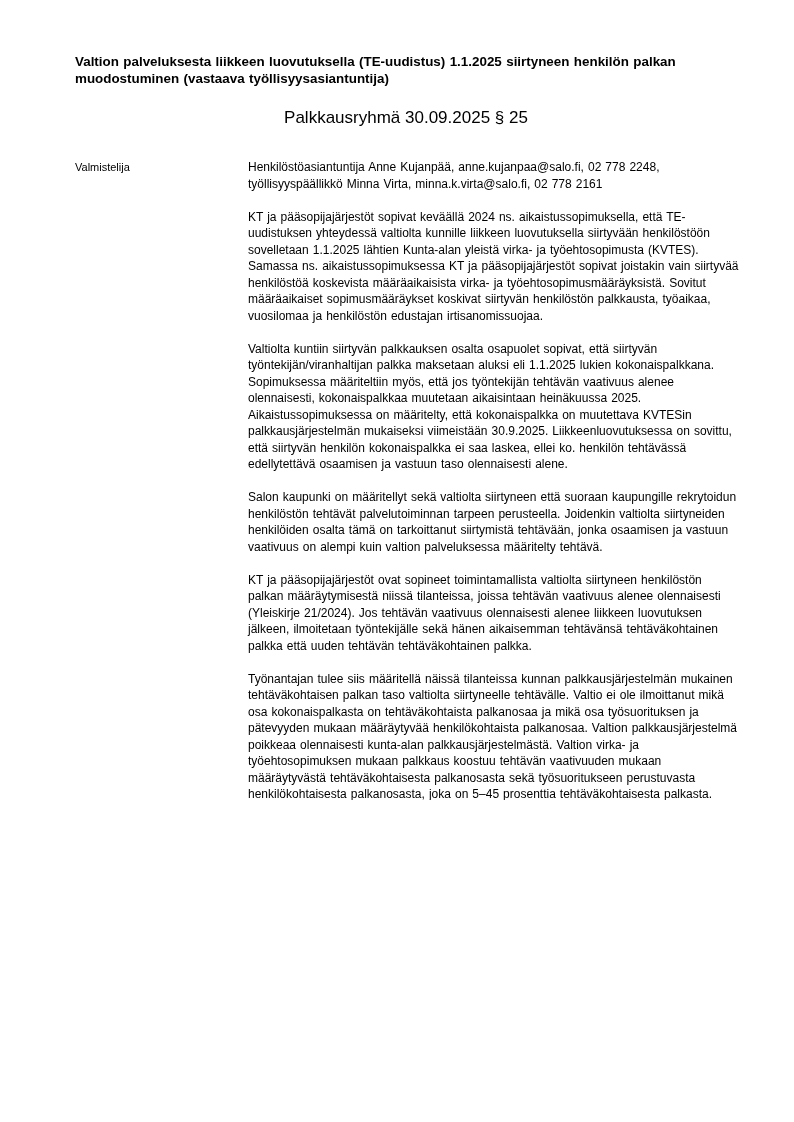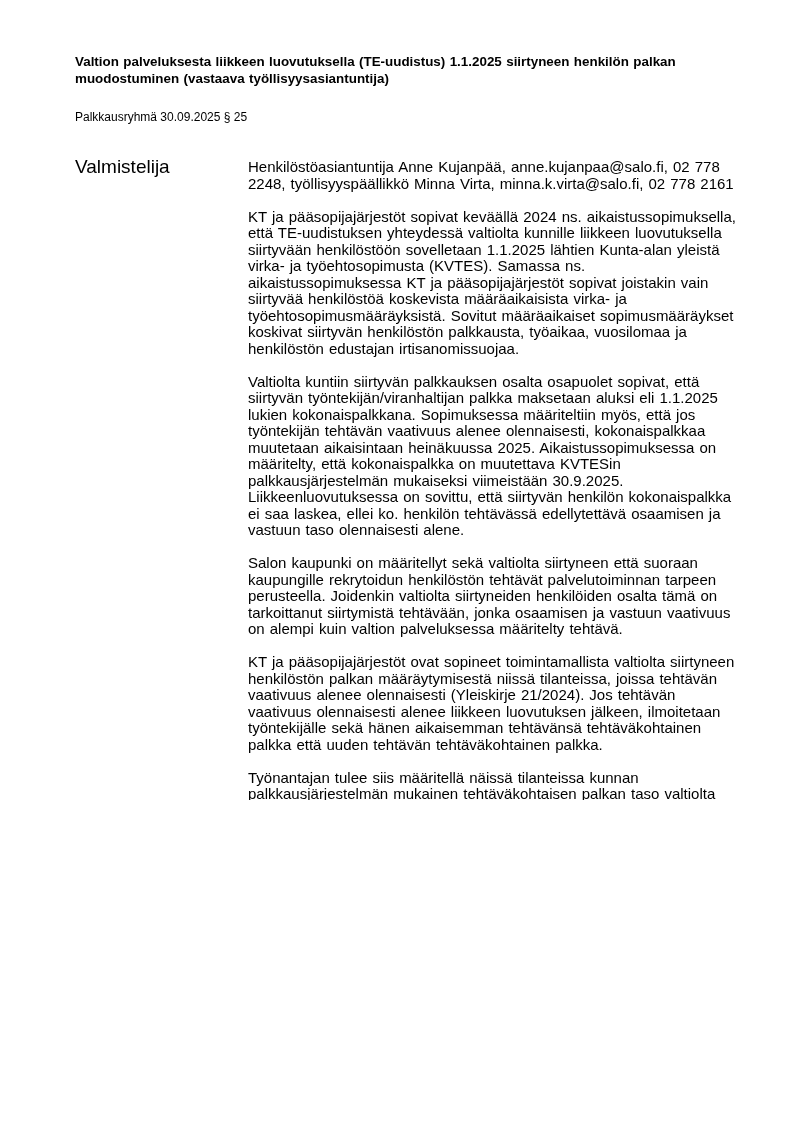--- a/index.html
+++ b/index.html
@@ -20,40 +20,41 @@
   }
   .doc-title {
     font-size: 13.4px;
     font-weight: bold;
     line-height: 17px;
     margin: 0 0 22px 0;
     max-width: 662px;
     word-spacing: 0.05em;
   }
   .section-ref {
-    font-size: 12px;
+    font-size: 17px;
     line-height: 17px;
     margin: 0 0 33px 0;
+    text-align: center;
   }
   .preparer-row {
     display: flex;
     align-items: flex-start;
   }
   .label-col {
     width: 173px;
     flex: 0 0 173px;
-    font-size: 19px;
+    font-size: 11px;
     line-height: 16.5px;
   }
   .body-col {
     width: 492px;
     flex: 0 0 492px;
   }
   .body-col p {
-    font-size: 15px;
+    font-size: 12px;
     line-height: 16.5px;
     margin: 0 0 16.5px 0;
     word-spacing: 0.06em;
     text-align: left;
   }
   .body-col p:last-child {
     margin-bottom: 12px;
   }
 </style>
 </head>

